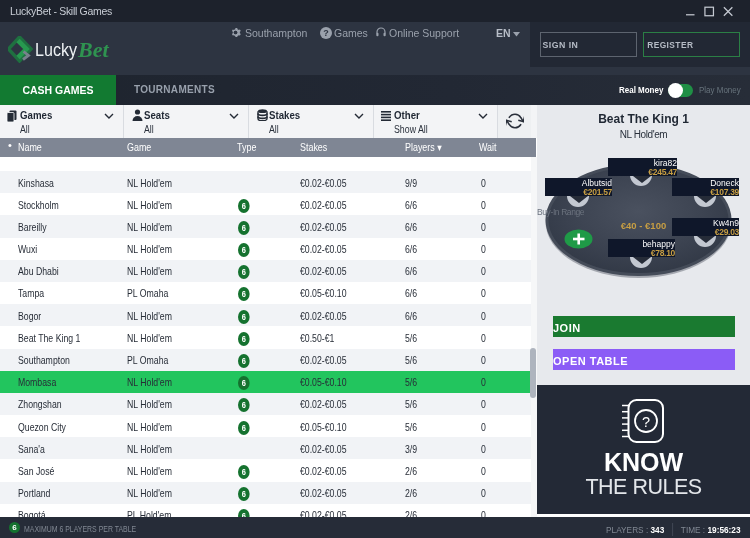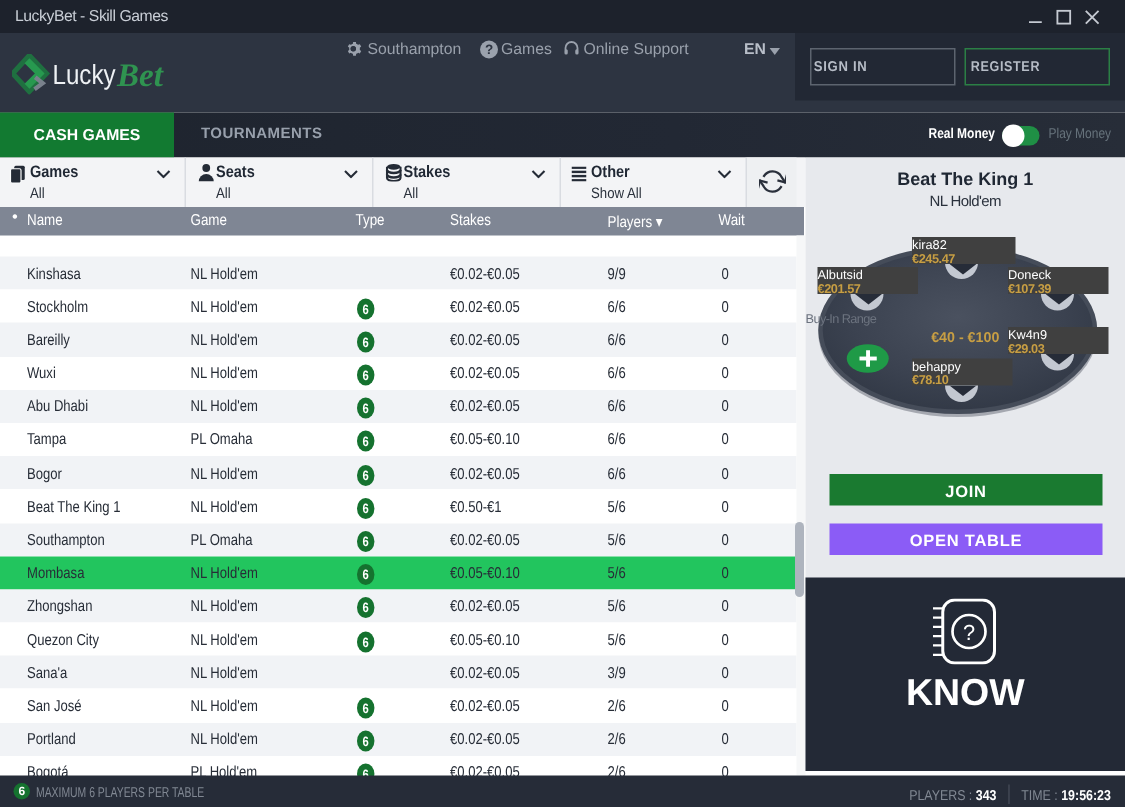--- a/index.html
+++ b/index.html
@@ -35,26 +35,26 @@
 .row.a{background:#f1f3f6}
 .row.b{background:#fff}
 .row.sel{background:#22c55e}
 .row span{position:absolute;top:5.5px;transform:scaleX(0.83);transform-origin:0 50%}
 .c1{left:18px}.c2{left:127px}.c4{left:300px}.c5{left:405px}.c6{left:481px}
 .badge{position:absolute;left:238px;top:5px;transform:none;width:14px;height:14px;border-radius:50%;background:#15722f;color:#fff;font-size:9px;font-weight:bold;text-align:center;line-height:14px}
 
 #rpanel{left:537px;top:105px;width:213px;height:409px;background:#e7e9ed}
 #rtitle{position:absolute;left:0;top:7px;width:213px;text-align:center;font-size:12px;font-weight:bold;color:#1f2733}
 #rsub{position:absolute;left:0;top:24px;width:213px;text-align:center;font-size:10px;letter-spacing:-0.4px;color:#2a313c}
-.plate{position:absolute;background:#404040;text-align:left}
+.plate{position:absolute;background:#0f172a;text-align:right}
 .plate .n{display:block;font-size:8.5px;color:#fff;line-height:9px;margin-top:1px}
 .plate .m{display:block;font-size:8.5px;font-weight:bold;color:#c79e43;line-height:8px;letter-spacing:-0.3px}
 #buyin1{position:absolute;left:0;top:102px;width:213px;text-align:left;font-size:8.5px;letter-spacing:-0.4px;color:#6c737f}
 #buyin2{position:absolute;left:0;top:115px;width:213px;text-align:center;font-size:9.5px;font-weight:bold;color:#c79e43}
-.rbtn{position:absolute;left:16px;width:182px;height:21px;color:#fff;font-size:11px;font-weight:bold;letter-spacing:0.5px;text-align:center;line-height:24px}
+.rbtn{position:absolute;left:16px;width:182px;height:21px;color:#fff;font-size:11px;font-weight:bold;letter-spacing:0.5px;line-height:24px}
 #know{position:absolute;left:0;top:280px;width:213px;height:129px;background:#232936;text-align:center}
 #know .k1{position:absolute;left:0;top:63px;width:213px;color:#fff;font-size:25px;font-weight:bold}
 #know .k2{position:absolute;left:0;top:90px;width:213px;color:#e3e6ea;font-size:21.5px;letter-spacing:-0.5px}
 
 #statusbar{left:0;top:517px;width:750px;height:21px;background:#262c38;font-size:9.5px;color:#818893}
 #sbadge{position:absolute;left:9px;top:5px;width:11px;height:11px;border-radius:50%;background:#15722f;color:#fff;font-size:8px;font-weight:bold;text-align:center;line-height:11px}
 #sleft{position:absolute;left:24px;top:6px;transform:scaleX(0.73);transform-origin:0 50%;white-space:nowrap}
 #sright{position:absolute;right:9px;top:6px;transform:scaleX(0.87);transform-origin:100% 50%;white-space:nowrap}
 #sright b{color:#fff}
 #sright .sep{display:inline-block;width:1px;height:13px;background:#454c58;vertical-align:-3px;margin:0 9px}
@@ -391,20 +391,21 @@
             <line x1="1" y1="12.7" x2="8" y2="12.7"></line>
             <line x1="1" y1="18.9" x2="8" y2="18.9"></line>
             <line x1="1" y1="25.1" x2="8" y2="25.1"></line>
             <line x1="1" y1="31.3" x2="8" y2="31.3"></line>
             <line x1="1" y1="37.5" x2="8" y2="37.5"></line>
         </g>
         <circle cx="25" cy="22" r="11" fill="none" stroke="#fff" stroke-width="1.8"></circle>
         <text x="25" y="27.5" font-size="14.5" fill="#fff" text-anchor="middle" font-family="Liberation Sans">?</text>
       </svg>
       <div class="k1">KNOW</div>
+      <div class="k2">THE RULES</div>
     </div>
   </div>
 
   <div id="statusbar" class="abs">
     <div id="sbadge">6</div>
     <span id="sleft">MAXIMUM 6 PLAYERS PER TABLE</span>
     <span id="sright">PLAYERS : <b>343</b><span class="sep"></span>TIME : <b>19:56:23</b></span>
   </div>
 
 </div>

